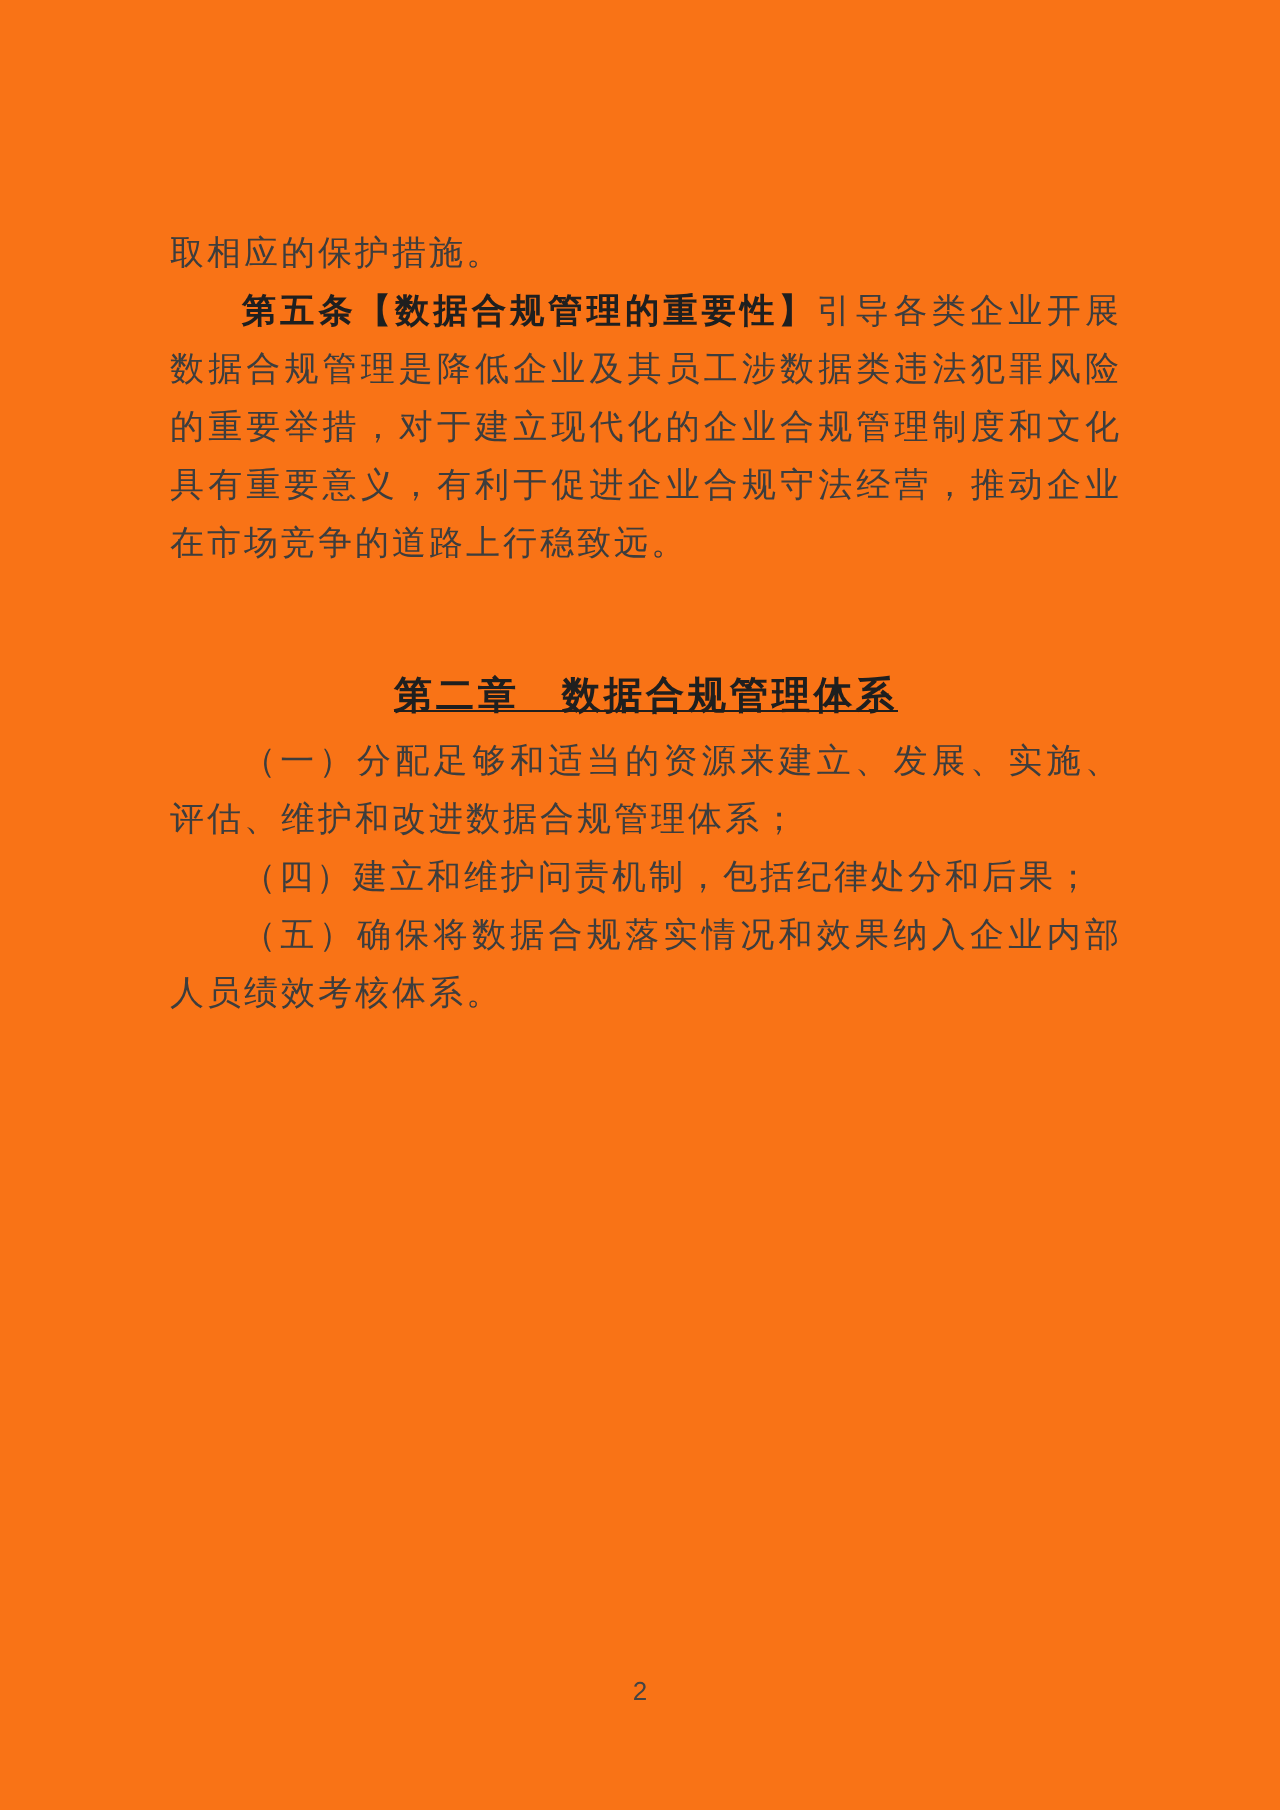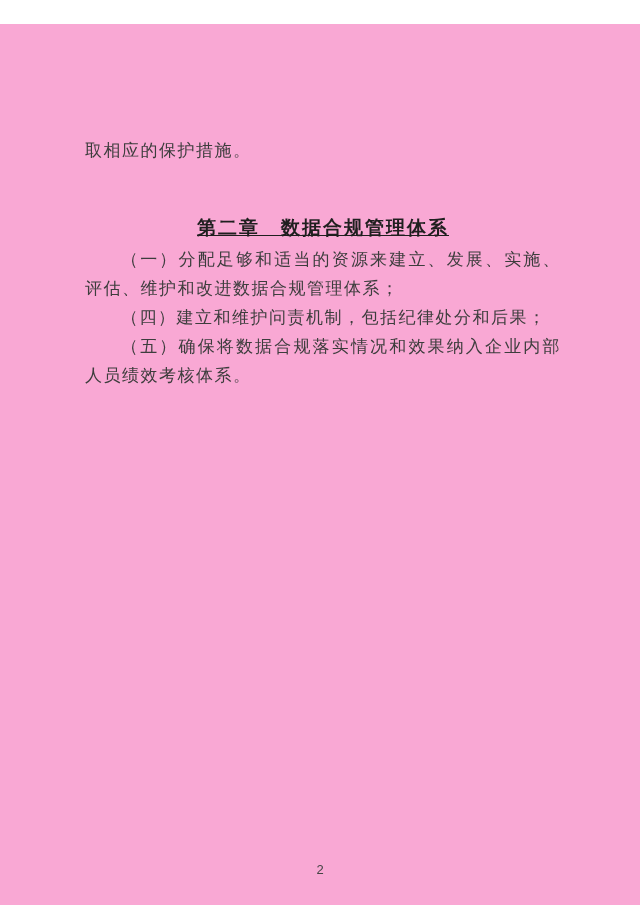--- a/index.html
+++ b/index.html
@@ -10,22 +10,21 @@
     width: 640px;
     height: 905px;
     background: #ffffff;
     position: relative;
     overflow: hidden;
     font-family: "Liberation Serif", serif;
   }
   .doc-page {
     position: absolute;
     inset: 0;
-    background: #f9a8d4;
-    margin-top: 24px;
+    background: #f97316;
   }
   .doc-body {
     position: absolute;
     top: 112px;
     left: 85px;
     width: 476px;
     color: #3d3d3d;
   }
   .para {
     margin: 0;
@@ -67,19 +66,20 @@
     color: #444444;
     font-family: "Liberation Sans", sans-serif;
   }
 </style>
 </head>
 <body>
 
 <main class="doc-page">
   <div class="doc-body" id="doc-body">
       <p class="para"><span class="run-normal">取相应的保护措施。</span></p>
+      <p class="para indent"><span class="run-bold">第五条【数据合规管理的重要性】</span><span class="run-normal">引导各类企业开展数据合规管理是降低企业及其员工涉数据类违法犯罪风险的重要举措，对于建立现代化的企业合规管理制度和文化具有重要意义，有利于促进企业合规守法经营，推动企业在市场竞争的道路上行稳致远。</span></p>
       <h2 class="chapter-heading"><span class="run-bold">第二章　数据合规管理体系</span></h2>
       <p class="para indent"><span class="run-normal">（一）分配足够和适当的资源来建立、发展、实施、评估、维护和改进数据合规管理体系；</span></p>
       <p class="para indent"><span class="run-normal">（四）建立和维护问责机制，包括纪律处分和后果；</span></p>
       <p class="para indent"><span class="run-normal">（五）确保将数据合规落实情况和效果纳入企业内部人员绩效考核体系。</span></p>
     </div>
   <div class="page-footer">2</div>
 </main>
 
 </body></html>

